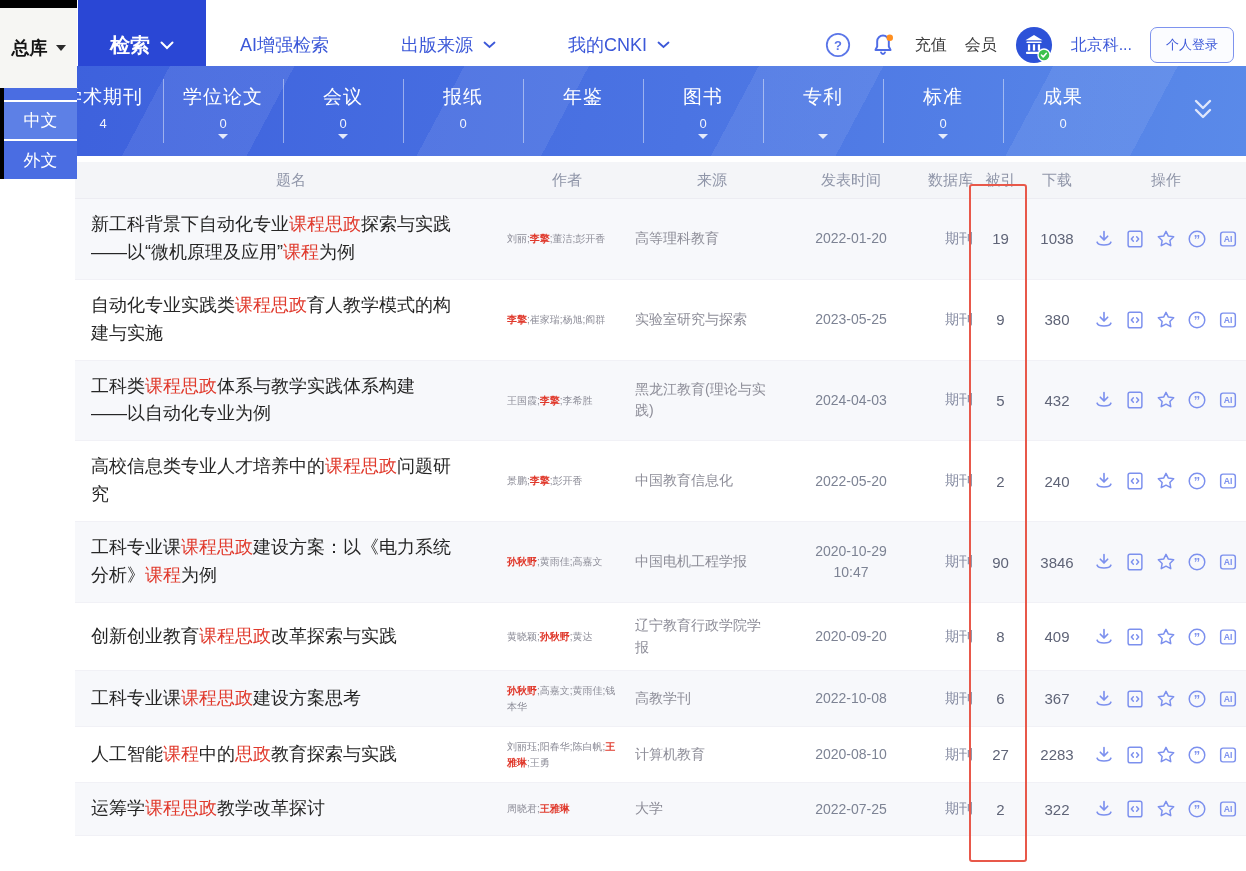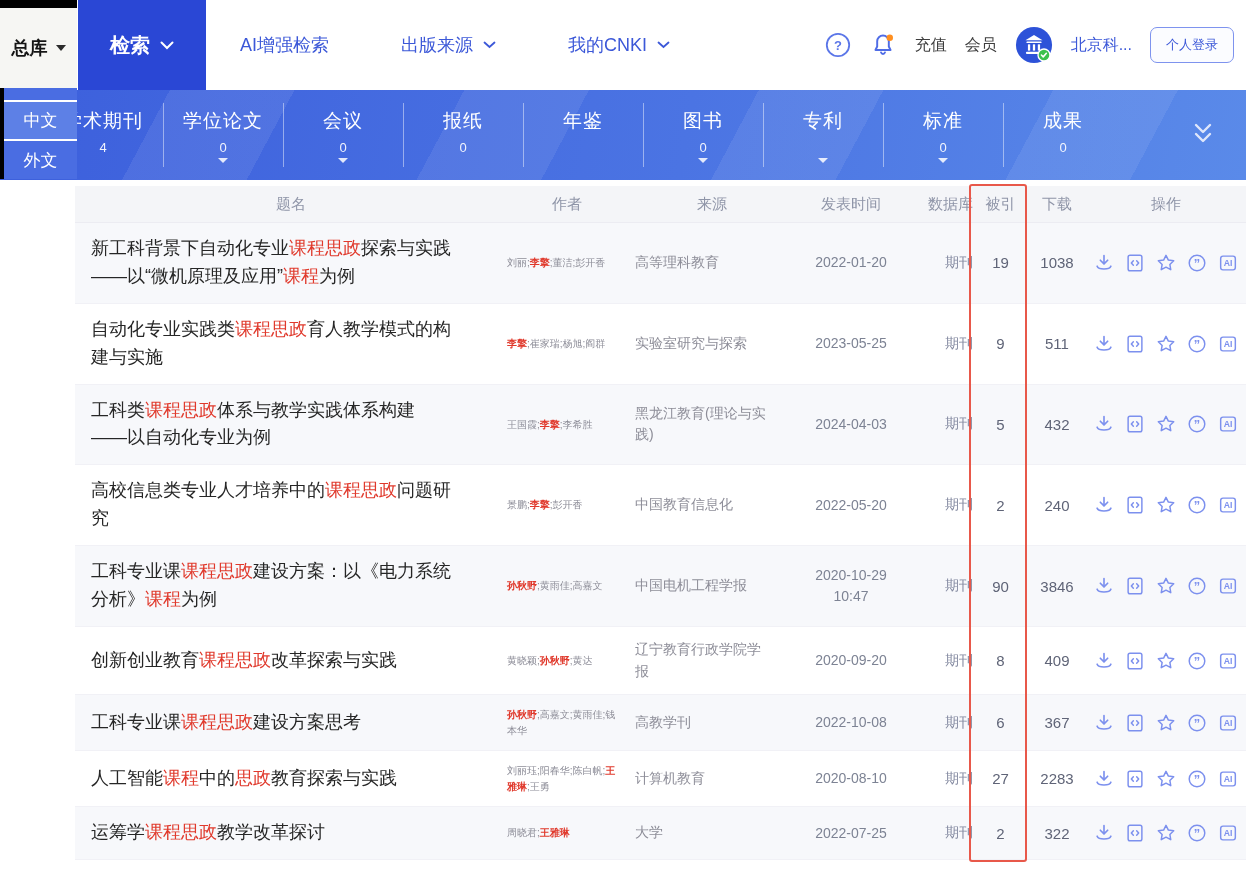--- a/index.html
+++ b/index.html
@@ -1,20 +1,20 @@
 <!DOCTYPE html>
 <html><head>
 <meta charset="utf-8">
 <style>
   * { margin:0; padding:0; box-sizing:border-box; }
   html,body { width:1246px; height:871px; overflow:hidden; background:#fff;
     font-family:"Liberation Sans","DejaVu Sans",sans-serif; }
 
   
-  .topbar { position:relative; height:90px; background:#fff; display:flex; align-items:stretch; }
+  .topbar { position:relative; height:66px; background:#fff; display:flex; align-items:stretch; }
   .search-box { position:absolute; left:78px; top:0; width:128px; height:90px; background:#2a47d5;
     display:flex; align-items:center; justify-content:center; gap:10px; color:#fff; cursor:pointer; }
   .search-box .lbl { font-size:20px; font-weight:bold; }
   .top-nav { position:absolute; left:240px; top:0; height:90px; display:flex; align-items:center; gap:72px; }
   .top-link { display:flex; align-items:center; gap:10px; color:#3c58d8; font-size:18px; cursor:pointer; }
   .top-right { position:absolute; right:12px; top:0; height:90px; display:flex; align-items:center; gap:18px; }
   .txt-link { font-size:16px; color:#3d3d3d; cursor:pointer; }
   .org-name { font-size:16px; color:#3c58d8; max-width:86px; white-space:nowrap; overflow:hidden; cursor:pointer; }
   .login-btn { border:1.5px solid #7e93ee; color:#3c58d8; font-size:13px; border-radius:7px;
     padding:8px 15px; background:#fbfcff; cursor:pointer; }
@@ -289,21 +289,21 @@
     </div>
     <div class="cell c-authors"><span class="hl">李擎</span><span>;崔家瑞;杨旭;阎群</span></div>
     <div class="cell c-source">
       <a class="src-link">实验室研究与探索</a>
     </div>
     <div class="cell c-date">2023-05-25</div>
     <div class="cell c-db">期刊</div>
     <div class="cell c-cited">
       <a class="cited-link">9</a>
     </div>
-    <div class="cell c-dl">511</div>
+    <div class="cell c-dl">380</div>
     <div class="cell c-ops">
       <span class="op-icon">
         <svg width="22" height="22" viewBox="0 0 24 24" fill="none" stroke="#7c90ee" stroke-width="1.8" stroke-linecap="round" stroke-linejoin="round">
               <path d="M12 4v8.5"></path>
               <path d="M8 9l4 4 4-4"></path>
               <path d="M4.5 15.5c1.5 4 13.5 4 15 0"></path>
             </svg>
       </span>
       <span class="op-icon">
         <svg width="22" height="22" viewBox="0 0 24 24" fill="none" stroke="#7c90ee" stroke-width="1.6">

